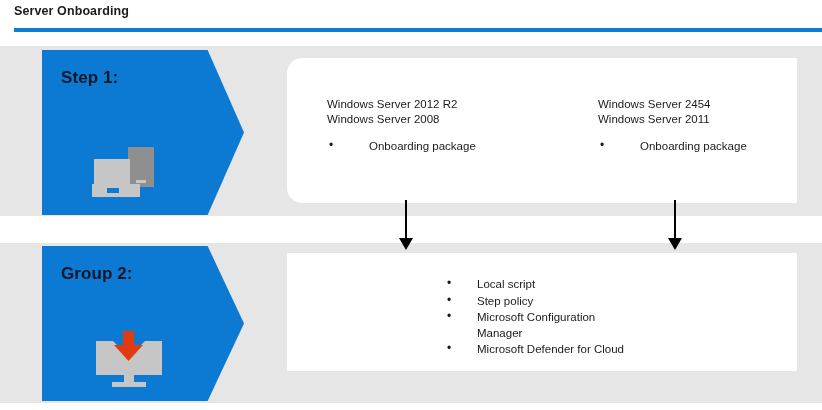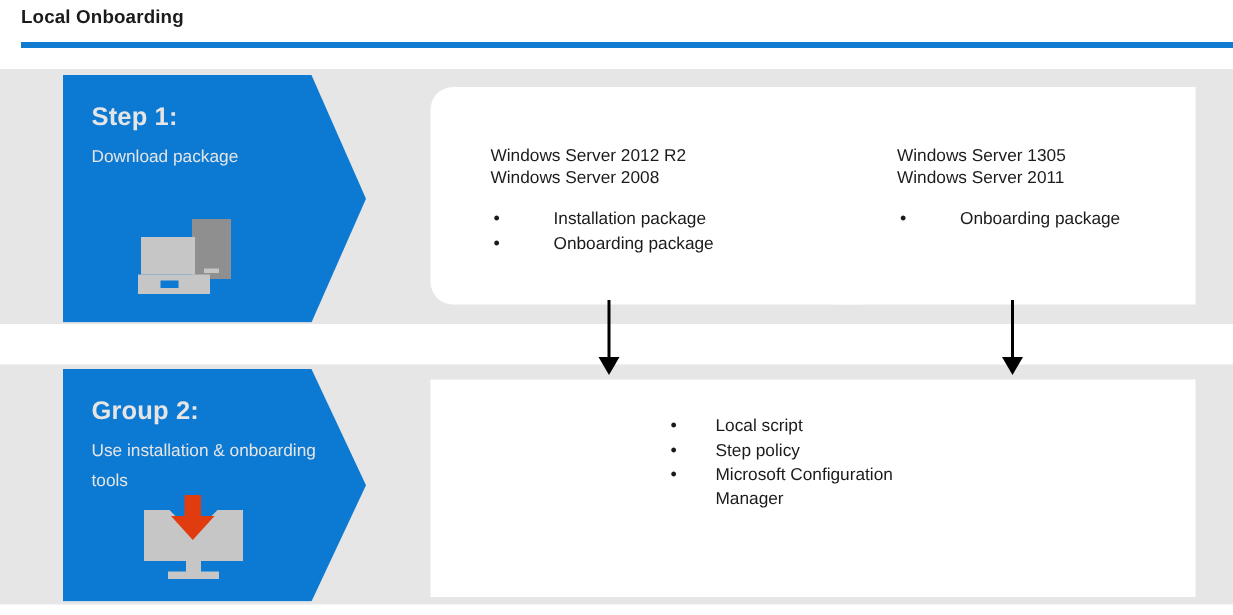--- a/index.html
+++ b/index.html
@@ -43,21 +43,21 @@
     width: 822px;
     background: #e6e6e6;
   }
   #band-top    { top: 46px;  height: 170px; }
   #band-bottom { top: 243px; height: 160px; }
 
   
   .chevron {
     position: absolute;
     background: #0c79d2;
-    color: #e5e5e5;
+    color: #0f172a;
     clip-path: polygon(0 0, 82% 0, 100% 50%, 82% 100%, 0 100%);
   }
   #chevron-step1 { left: 42px; top: 50px;  width: 202px; height: 165px; }
   #chevron-step2 { left: 42px; top: 246px; width: 202px; height: 155px; }
 
   .step-heading {
     position: absolute;
     left: 19px;
     top: 18px;
     font-size: 17px;
@@ -81,21 +81,21 @@
     bottom: 8px;
   }
 
   
   .card {
     position: absolute;
     background: #ffffff;
   }
   #card-ws2012 { left: 287px; top: 58px;  width: 302px; height: 145px; border-radius: 15px; }
   #card-ws1803 { left: 555px; top: 58px;  width: 242px; height: 145px; }
-  #card-tools  { left: 287px; top: 253px; width: 510px; height: 145px; }
+  #card-tools  { left: 287px; top: 253px; width: 510px; height: 118px; }
 
   .card-heading {
     font-size: 11.5px;
     line-height: 15px;
     color: #1b1b1b;
     white-space: nowrap;
   }
   #card-ws2012 .card-heading { position: absolute; left: 40px; top: 39px; }
   #card-ws1803 .card-heading { position: absolute; left: 43px; top: 39px; }
 
@@ -133,69 +133,66 @@
     position: absolute;
     width: 16px;
     height: 50px;
   }
   #arrow-left  { left: 398px; top: 200px; }
   #arrow-right { left: 667px; top: 200px; }
 </style>
 </head>
 <body>
 
-<div id="page-title">Local Onboarding</div>
+<div id="page-title">Server Onboarding</div>
 <div id="title-rule"></div>
 
 <div class="band" id="band-top"></div>
 <div class="band" id="band-bottom"></div>
 
 <div class="chevron" id="chevron-step1">
   <div class="step-heading">Step 1:</div>
-  <div class="step-sub">Download package</div>
   <div class="chev-icon">
     <svg width="74" height="56" viewBox="0 0 74 56">
       <rect x="36" y="0" width="26" height="40" fill="#8f8f8f"></rect>
       <rect x="44" y="33" width="10" height="3" fill="#c6c6c6"></rect>
       <rect x="2" y="12" width="36" height="25" fill="#c6c6c6"></rect>
       <path d="M0 37 H48 V50 H0 Z" fill="#c6c6c6"></path>
       <rect x="15" y="41" width="12" height="5" fill="#0c79d2"></rect>
     </svg>
   </div>
 </div>
 
 <div class="chevron" id="chevron-step2">
   <div class="step-heading">Group 2:</div>
-  <div class="step-sub">Use installation &amp; onboarding tools</div>
   <div class="chev-icon">
     <svg width="74" height="58" viewBox="0 0 74 58">
       <path d="M4 10 H70 V44 H4 Z" fill="#c6c6c6"></path>
       <rect x="32" y="44" width="10" height="8" fill="#c6c6c6"></rect>
       <rect x="20" y="51" width="34" height="5" fill="#c6c6c6"></rect>
       <path d="M21 10 L37 26 L53 10 Z" fill="#0c79d2"></path>
       <rect x="31" y="0" width="11" height="18" fill="#e13b10"></rect>
       <path d="M22 14 L51 14 L36.5 30 Z" fill="#e13b10"></path>
     </svg>
   </div>
 </div>
 
 <div class="card" id="card-ws2012">
   <div class="card-heading">
     <div>Windows Server 2012 R2</div>
     <div>Windows Server 2008</div>
   </div>
   <ul class="bullets">
-    <li>Installation package</li>
     <li>Onboarding package</li>
   </ul>
 </div>
 
 <div class="card" id="card-ws1803">
   <div class="card-heading">
-    <div>Windows Server 1305</div>
+    <div>Windows Server 2454</div>
     <div>Windows Server 2011</div>
   </div>
   <ul class="bullets">
     <li>Onboarding package</li>
   </ul>
 </div>
 
 <div class="arrow" id="arrow-left">
   <svg width="16" height="50" viewBox="0 0 16 50">
     <rect x="7" y="0" width="2" height="40" fill="#000000"></rect>
@@ -207,14 +204,15 @@
     <rect x="7" y="0" width="2" height="40" fill="#000000"></rect>
     <path d="M1 38 L15 38 L8 50 Z" fill="#000000"></path>
   </svg>
 </div>
 
 <div class="card" id="card-tools">
   <ul class="bullets">
     <li>Local script</li>
     <li>Step policy</li>
     <li>Microsoft Configuration Manager</li>
+    <li>Microsoft Defender for Cloud</li>
   </ul>
 </div>
 
 </body></html>

